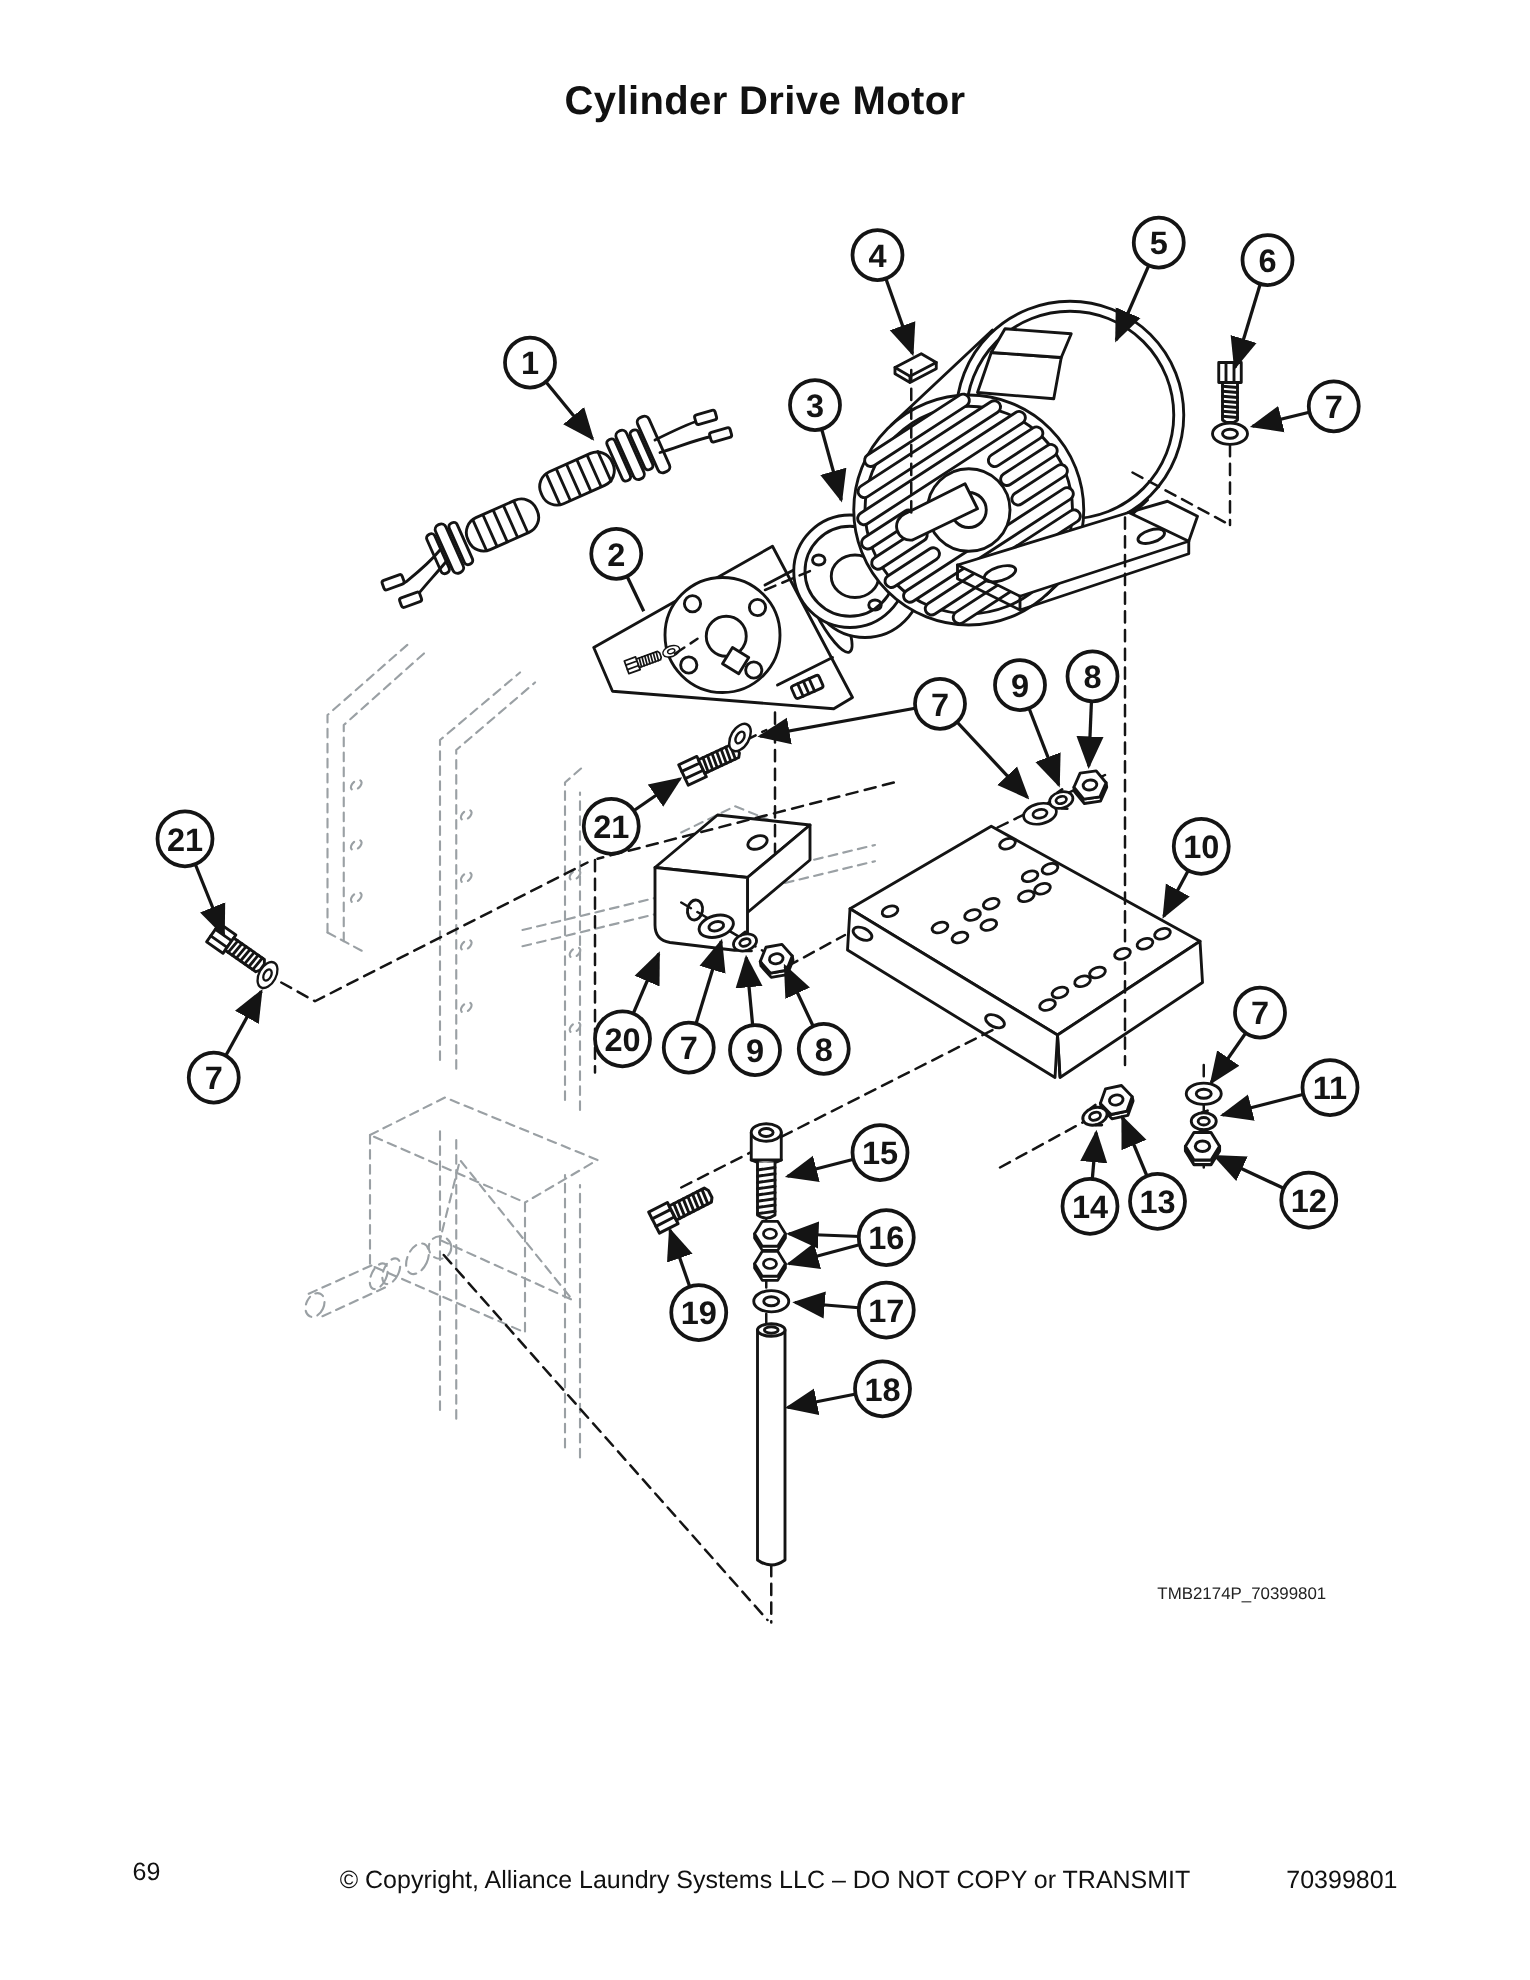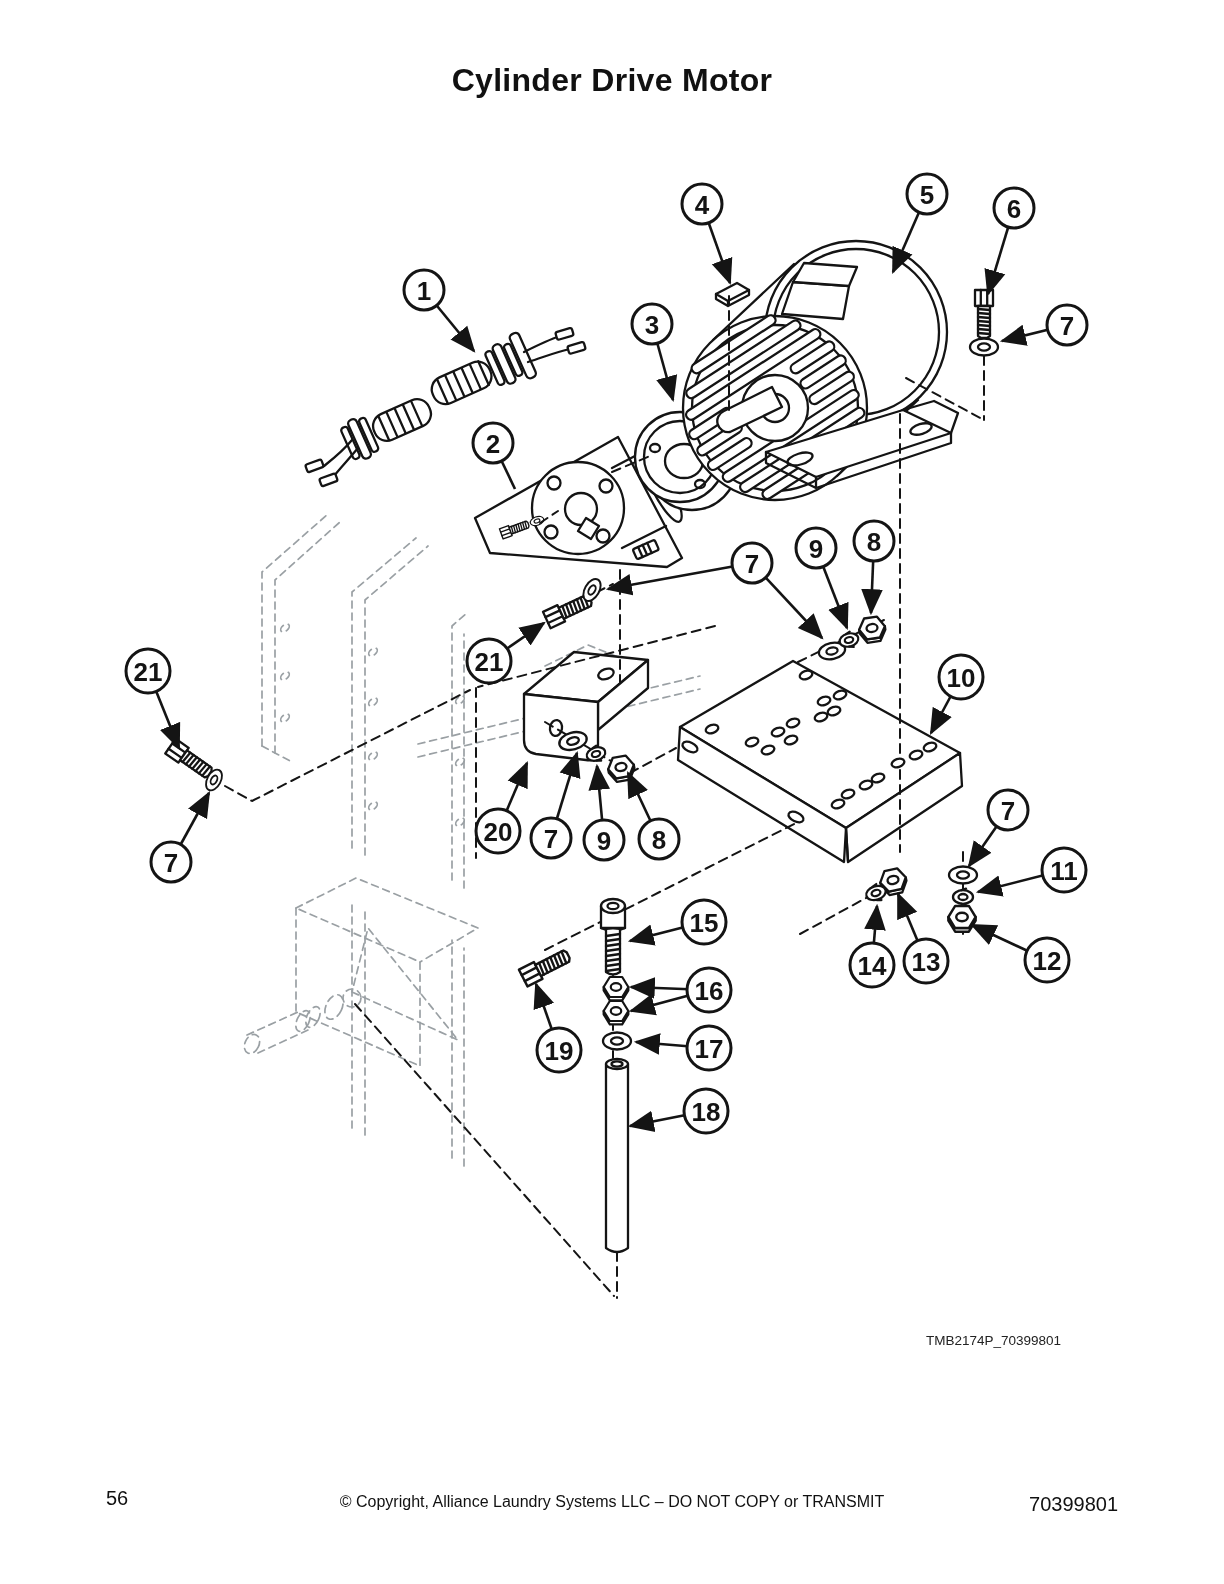--- a/index.html
+++ b/index.html
@@ -1,22 +1,22 @@
 <!DOCTYPE html>
 <html><head>
 <meta charset="utf-8">
 <style>
   html,body{margin:0;padding:0;background:#e8e8e8;}
   .page{position:relative;width:1224px;height:1584px;background:#ffffff;
         font-family:"Liberation Sans",sans-serif;color:#111;overflow:hidden;margin:0 auto;}
   .title{position:absolute;top:62px;left:0;width:100%;text-align:center;
          font-size:32px;font-weight:bold;letter-spacing:.3px;}
-  .figcode{position:absolute;top:1333px;right:163px;font-size:13.5px;color:#222;}
+  .figcode{position:absolute;top:1267px;right:163px;font-size:13.5px;color:#222;}
   .pagenum{position:absolute;top:1487px;left:106px;font-size:20px;}
-  .copyright{position:absolute;top:1493px;left:0;width:100%;text-align:center;font-size:16px;}
+  .copyright{position:absolute;top:1493px;left:0;width:100%;text-align:center;font-size:20px;}
   .docnum{position:absolute;top:1493px;right:106px;font-size:20px;}
   svg{position:absolute;top:0;left:0;}
   .ln{stroke:#141414;stroke-width:2.3;fill:none;stroke-linecap:round;stroke-linejoin:round;}
   .part{fill:#ffffff;}
   .frame{stroke:#9aa0a4;stroke-width:1.7;stroke-dasharray:7 5;fill:none;stroke-linecap:round;stroke-linejoin:round;}
   .axis{stroke:#141414;stroke-width:2;stroke-dasharray:9 6;fill:none;stroke-linecap:round;}
   .leader{stroke:#141414;stroke-width:2.6;fill:none;}
   .balloon{fill:#ffffff;stroke:#141414;stroke-width:3;}
   .balloon-num{font-family:"Liberation Sans",sans-serif;font-weight:bold;font-size:26px;
                text-anchor:middle;fill:#141414;stroke:none;}
@@ -428,16 +428,16 @@
         </g>
         <g>
           <line x1="706" y1="1111" x2="630" y2="1126" class="leader" marker-end="url(#arrowhead)"></line>
           <circle cx="706" cy="1111" r="22" class="balloon"></circle>
           <text x="706" y="1120.5" class="balloon-num">18</text>
         </g>
       </g>
   </svg>
 
   <div class="figcode">TMB2174P_70399801</div>
-  <div class="pagenum">56</div>
+  <div class="pagenum">69</div>
   <div class="copyright">© Copyright, Alliance Laundry Systems LLC – DO NOT COPY or TRANSMIT</div>
   <div class="docnum">70399801</div>
 </div>
 
 </body></html>

